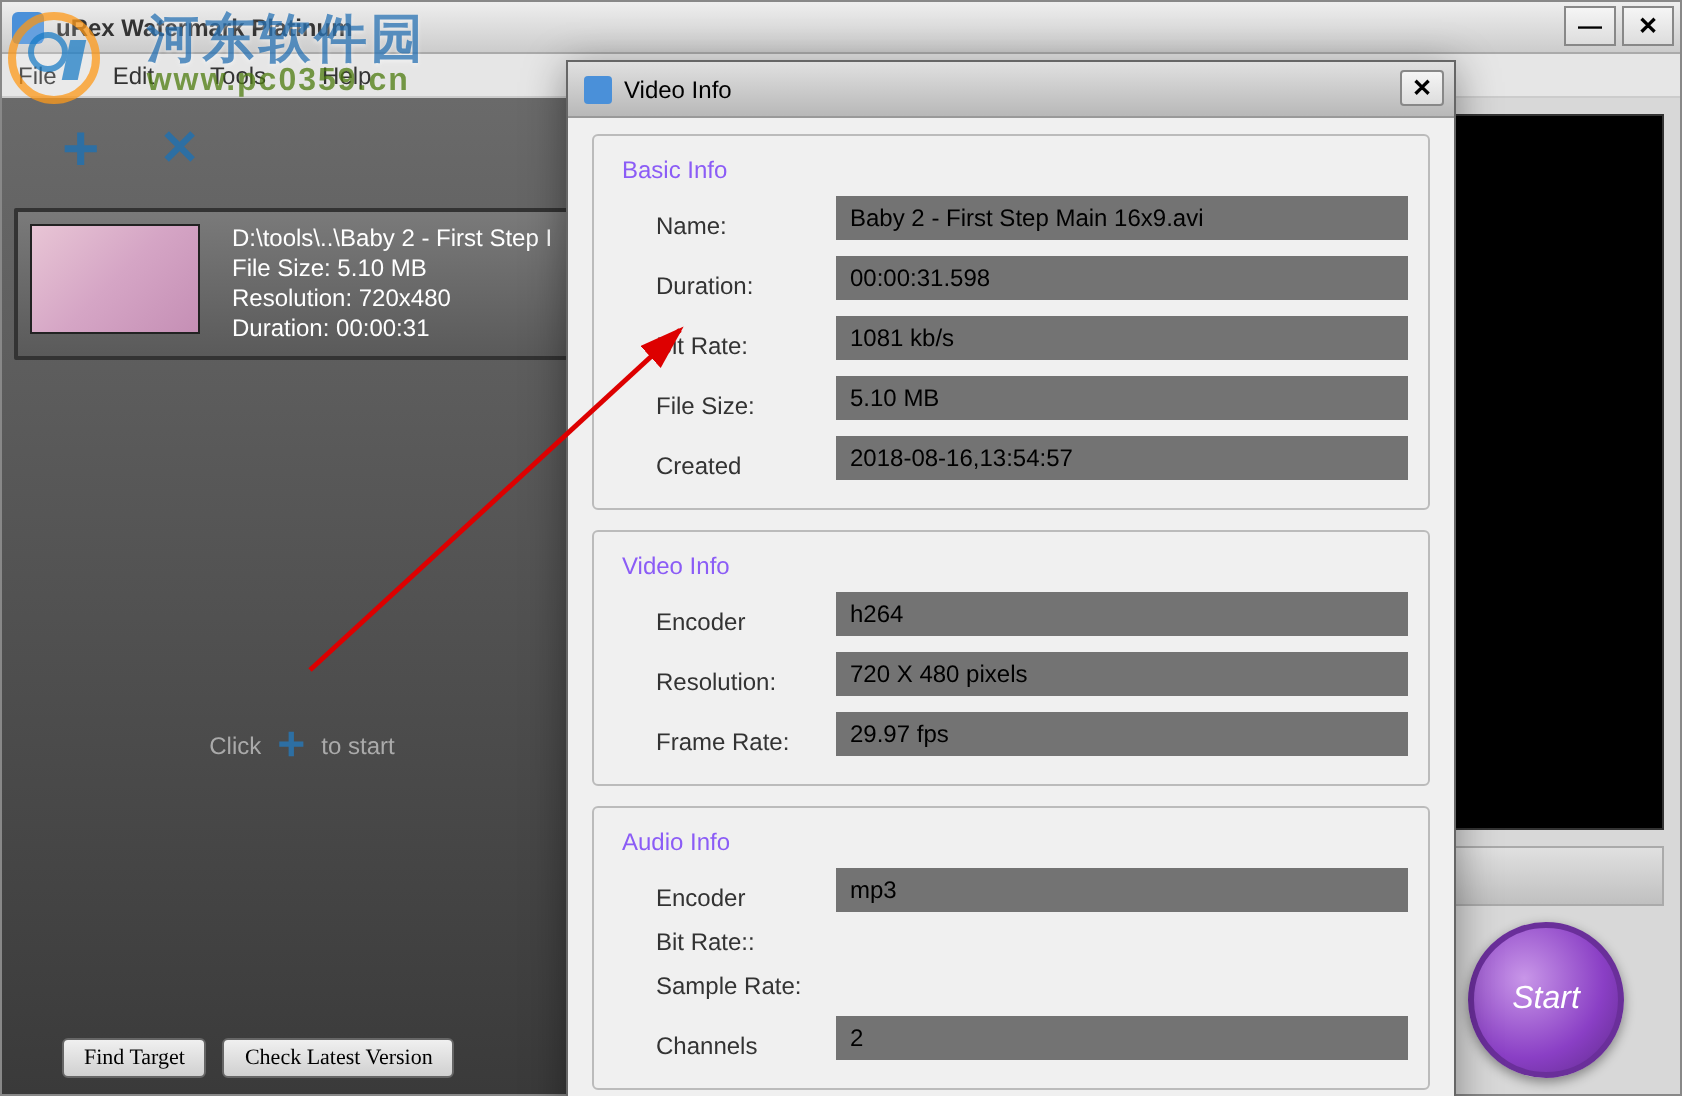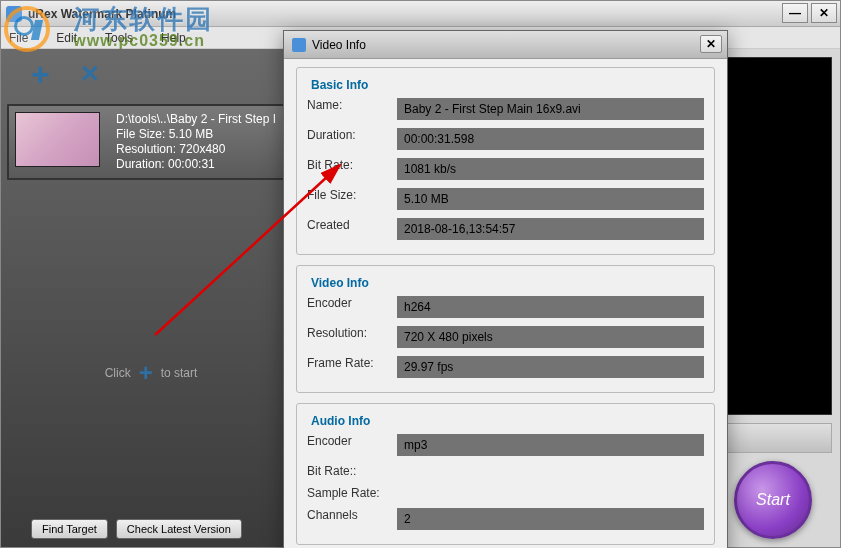--- a/index.html
+++ b/index.html
@@ -24,40 +24,40 @@
 .x-icon { font-size: 24px; color: #2d6fa3; font-weight: bold; cursor: pointer; }
 
 .file-item { margin: 5px 6px; background: linear-gradient(#7a7a7a,#5a5a5a); border: 2px solid #333; border-radius: 1px; padding: 6px; display: flex; gap: 16px; cursor: pointer; }
 .thumb { width: 85px; height: 55px; background: linear-gradient(135deg,#e8c5d5,#d5a5c5,#c58fb5); border: 1px solid #222; }
 .file-info { color: #fff; font-size: 11px; line-height: 15px; }
 
 .click-hint { position: absolute; top: 310px; left: 0; width: 100%; text-align: center; color: #aaa; font-size: 18px; display: flex; align-items: center; justify-content: center; gap: 8px; }
 .click-hint .plus-big { font-size: 24px; color: #2d6fa3; font-weight: bold; }
 
 .bottom-buttons { position: absolute; bottom: 8px; left: 30px; display: flex; gap: 8px; }
-.bottom-buttons button { padding: 3px 10px; border: 1px solid #666; background: linear-gradient(#f0f0f0,#d0d0d0); border-radius: 3px; cursor: pointer; font-size: 11px; }
+.bottom-buttons button { padding: 3px 10px; border: 1px solid #666; background: linear-gradient(#f0f0f0,#d0d0d0); border-radius: 3px; cursor: pointer; font-size: 11px; font-family: Liberation Serif, serif; }
 
 .right-panel { flex: 1; background: #d8d8d8; display: flex; flex-direction: column; padding: 8px; gap: 8px; }
 .preview { flex: 1; background: #000; border: 1px solid #333; }
 .preview-controls { height: 30px; background: linear-gradient(#e0e0e0,#c0c0c0); border: 1px solid #aaa; display: flex; align-items: center; padding: 0 10px; gap: 10px; }
 .vol-icon { color: #3a7bb5; }
 .vol-slider { width: 80px; height: 4px; background: #aaa; position: relative; border-radius: 2px; }
 .vol-slider::before { content:''; position: absolute; left:0; top:0; width: 70%; height: 100%; background: #3a7bb5; border-radius: 2px; }
 .start-btn { width: 78px; height: 78px; border-radius: 50%; background: radial-gradient(circle at 35% 35%, #c896e8, #8a3fc5 60%, #5f2a8a); color: #fff; font-size: 16px; font-style: italic; border: 3px solid #6a2f9a; cursor: pointer; align-self: flex-end; margin-right: 20px; display: flex; align-items: center; justify-content: center; box-shadow: 0 2px 6px rgba(0,0,0,0.4); }
 
 
 .modal { position: absolute; top: 30px; left: 283px; width: 445px; background: #f0f0f0; border: 1px solid #666; box-shadow: 0 4px 20px rgba(0,0,0,0.4); z-index: 100; }
 .modal-title { height: 28px; background: linear-gradient(#e0e0e0,#b8b8b8); display: flex; align-items: center; padding: 0 8px; border-bottom: 1px solid #999; position: relative; }
 .modal-title .modal-icon { width: 14px; height: 14px; background: #4a90d9; margin-right: 6px; border-radius: 2px; }
 .modal-title .close-btn { position: absolute; right: 5px; top: 4px; width: 22px; height: 18px; border: 1px solid #888; background: linear-gradient(#f5f5f5,#ddd); display: flex; align-items: center; justify-content: center; font-weight: bold; cursor: pointer; border-radius: 2px; }
 
 .modal-body { padding: 8px 12px; }
 .fieldset { border: 1px solid #bbb; border-radius: 3px; padding: 10px 10px 6px; margin-bottom: 10px; }
-.fieldset .legend { font-weight: bold; color: #0369a1; padding: 0 4px; margin-top: -18px; margin-bottom: 6px; background: #f0f0f0; display: inline-block; }
-.field-row { display: flex; align-items: flex-start; margin-bottom: 8px; }
+.fieldset .legend { font-weight: normal; color: #8b5cf6; padding: 0 4px; margin-top: -18px; margin-bottom: 6px; background: #f0f0f0; display: inline-block; }
+.field-row { display: flex; align-items: flex-end; margin-bottom: 8px; margin-left: 21px; }
 .field-row .lbl { width: 90px; color: #333; }
 .field-row .val { flex: 1; background: #737373; border: 1px solid #737373; padding: 3px 6px; height: 22px; }
 
 
 .arrow { position: absolute; z-index: 200; pointer-events: none; }
 .arrow svg { overflow: visible; }
 
 
 .watermark { position: absolute; top: 6px; left: 4px; z-index: 50; pointer-events: none; opacity: 0.75; }
 .watermark .logo-circ { width: 46px; height: 46px; border: 4px solid #ff9a1a; border-radius: 50%; display: inline-block; position: relative; background: rgba(255,255,255,0.2); }

